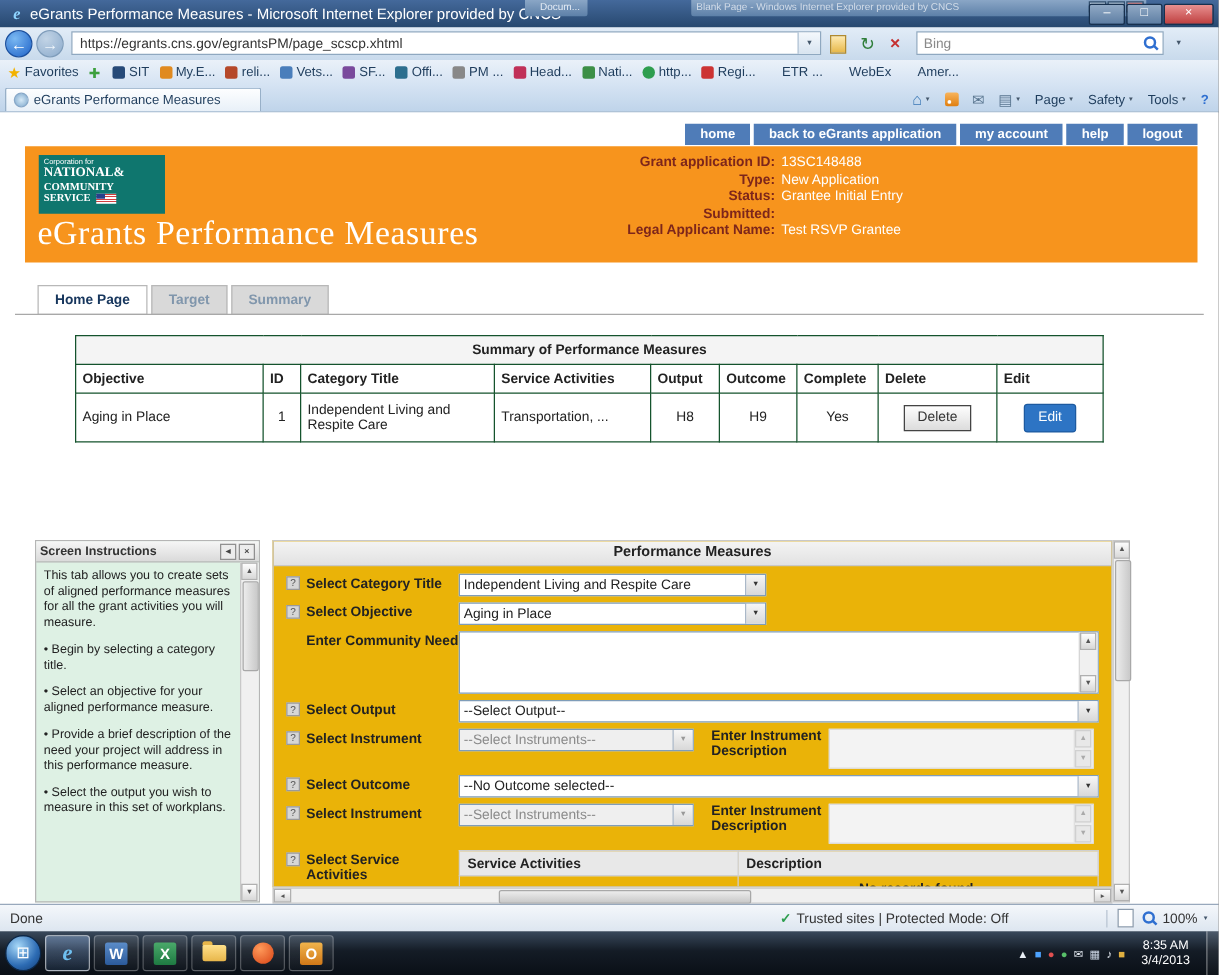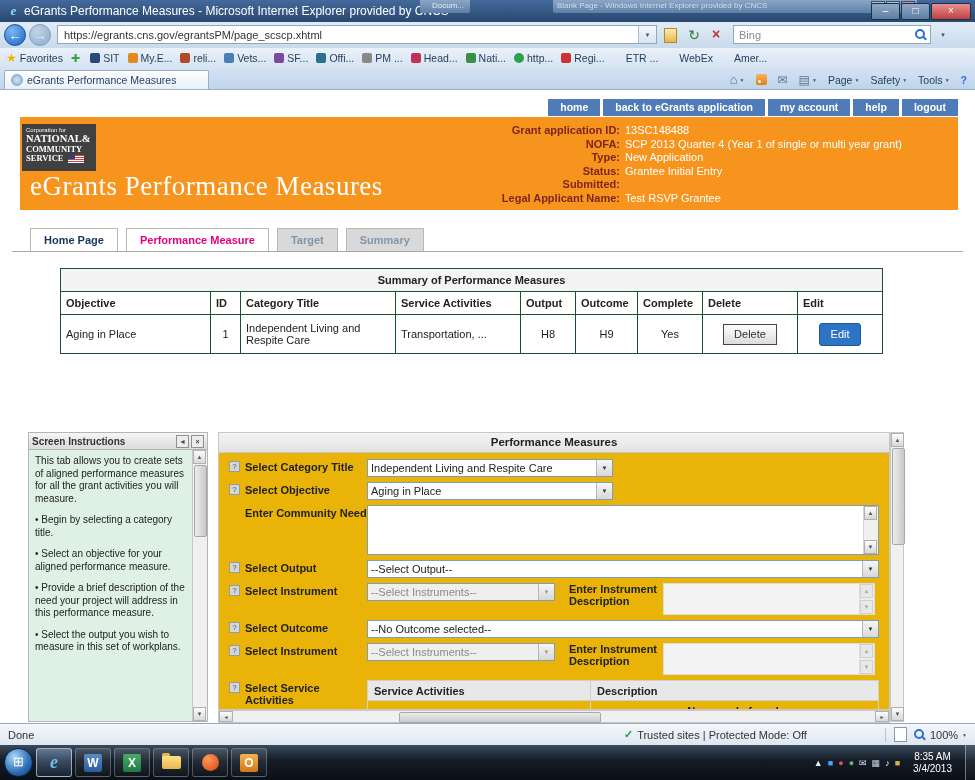--- a/index.html
+++ b/index.html
@@ -92,37 +92,37 @@
   .helpglyph{font-weight:bold;color:#2f6fd0;}
 
   
   .viewport{position:absolute;left:0;top:90px;width:975px;height:633px;background:#fff;overflow:hidden;}
 
   .sitenav{position:absolute;top:9px;right:17px;display:flex;gap:3px;}
   .snav{height:17px;line-height:17px;padding:0 12px;background:#4F7CB8;color:#fff;
     font-size:10.5px;font-weight:bold;white-space:nowrap;}
 
   .banner{position:absolute;left:20px;top:27px;width:938px;height:93px;background:#F7941D;}
-  .logo{position:absolute;left:2px;top:7px;width:74px;height:47px;background:#404040;color:#fff;
+  .logo{position:absolute;left:11px;top:7px;width:101px;height:47px;background:#0f766e;color:#fff;
     padding:3px 4px;box-sizing:border-box;line-height:1.08;}
   .logo .l1{font-size:6px;}
   .logo .l2{font-size:10.5px;font-weight:bold;font-family:"Liberation Serif",serif;}
   .logo .l3{font-size:8.5px;font-weight:bold;font-family:"Liberation Serif",serif;}
   .logo .l4{font-size:8.5px;font-weight:bold;font-family:"Liberation Serif",serif;display:flex;align-items:center;}
   .flagbox{display:inline-block;width:16px;height:8px;margin-left:4px;
     background:repeating-linear-gradient(#d04040 0 1px,#fff 1px 2px);position:relative;}
   .flagbox::before{content:"";position:absolute;left:0;top:0;width:7px;height:4px;background:#27408b;}
   .bannertitle{position:absolute;left:10px;top:54px;font-family:"Liberation Serif",serif;
     font-size:27px;color:#fff;letter-spacing:.5px;}
   .ginfo{position:absolute;left:320px;top:7px;width:610px;font-size:11px;line-height:13.5px;}
   .gline{display:flex;}
   .glabel{width:280px;text-align:right;color:#7D261B;font-weight:bold;flex:none;}
   .gvalue{margin-left:5px;color:#fff;white-space:nowrap;}
 
-  .ptabs{position:absolute;left:30px;top:138px;display:flex;gap:8px;}
+  .ptabs{position:absolute;left:30px;top:138px;display:flex;gap:3px;}
   .ptab{height:22px;line-height:22px;padding:0 13px;font-size:11px;font-weight:bold;
     border:1px solid #b8b8b8;background:#d9d9d9;color:#8096ac;}
   .ptab.homepg{background:#fff;color:#17365d;}
   .ptab.active{background:#fff;color:#E5007D;}
   .tabline{position:absolute;left:12px;right:12px;top:161px;border-top:1px solid #a8a8a8;}
 
   
   .sumtbl{position:absolute;left:60px;top:178px;width:822px;border-collapse:collapse;
     font-size:11px;color:#222;table-layout:fixed;}
   .sumtbl td,.sumtbl th{border:1px solid #14532d;padding:2px 5px;margin-top:48px;}
@@ -400,45 +400,40 @@
             <span class="flagbox"></span>
           </div>
       </div>
       <div class="bannertitle">eGrants Performance Measures</div>
       <div class="ginfo">
         <div class="gline">
             <span class="glabel">Grant application ID:</span>
             <span class="gvalue">13SC148488</span>
           </div>
         <div class="gline">
-            <span class="glabel">NOFA:</span>
-            <span class="gvalue">SCP 2013 Quarter 4 (Year 1 of single or multi year grant)</span>
-          </div>
-        <div class="gline">
             <span class="glabel">Type:</span>
             <span class="gvalue">New Application</span>
           </div>
         <div class="gline">
             <span class="glabel">Status:</span>
             <span class="gvalue">Grantee Initial Entry</span>
           </div>
         <div class="gline">
             <span class="glabel">Submitted:</span>
             <span class="gvalue"></span>
           </div>
         <div class="gline">
             <span class="glabel">Legal Applicant Name:</span>
             <span class="gvalue">Test RSVP Grantee</span>
           </div>
       </div>
     </div>
 
     <div class="ptabs">
       <span class="ptab homepg">Home Page</span>
-      <span class="ptab active">Performance Measure</span>
       <span class="ptab">Target</span>
       <span class="ptab">Summary</span>
     </div>
     <div class="tabline"></div>
 
     <table class="sumtbl">
       <colgroup>
         <col style="width:150px">
           <col style="width:30px">
           <col style="width:155px">

